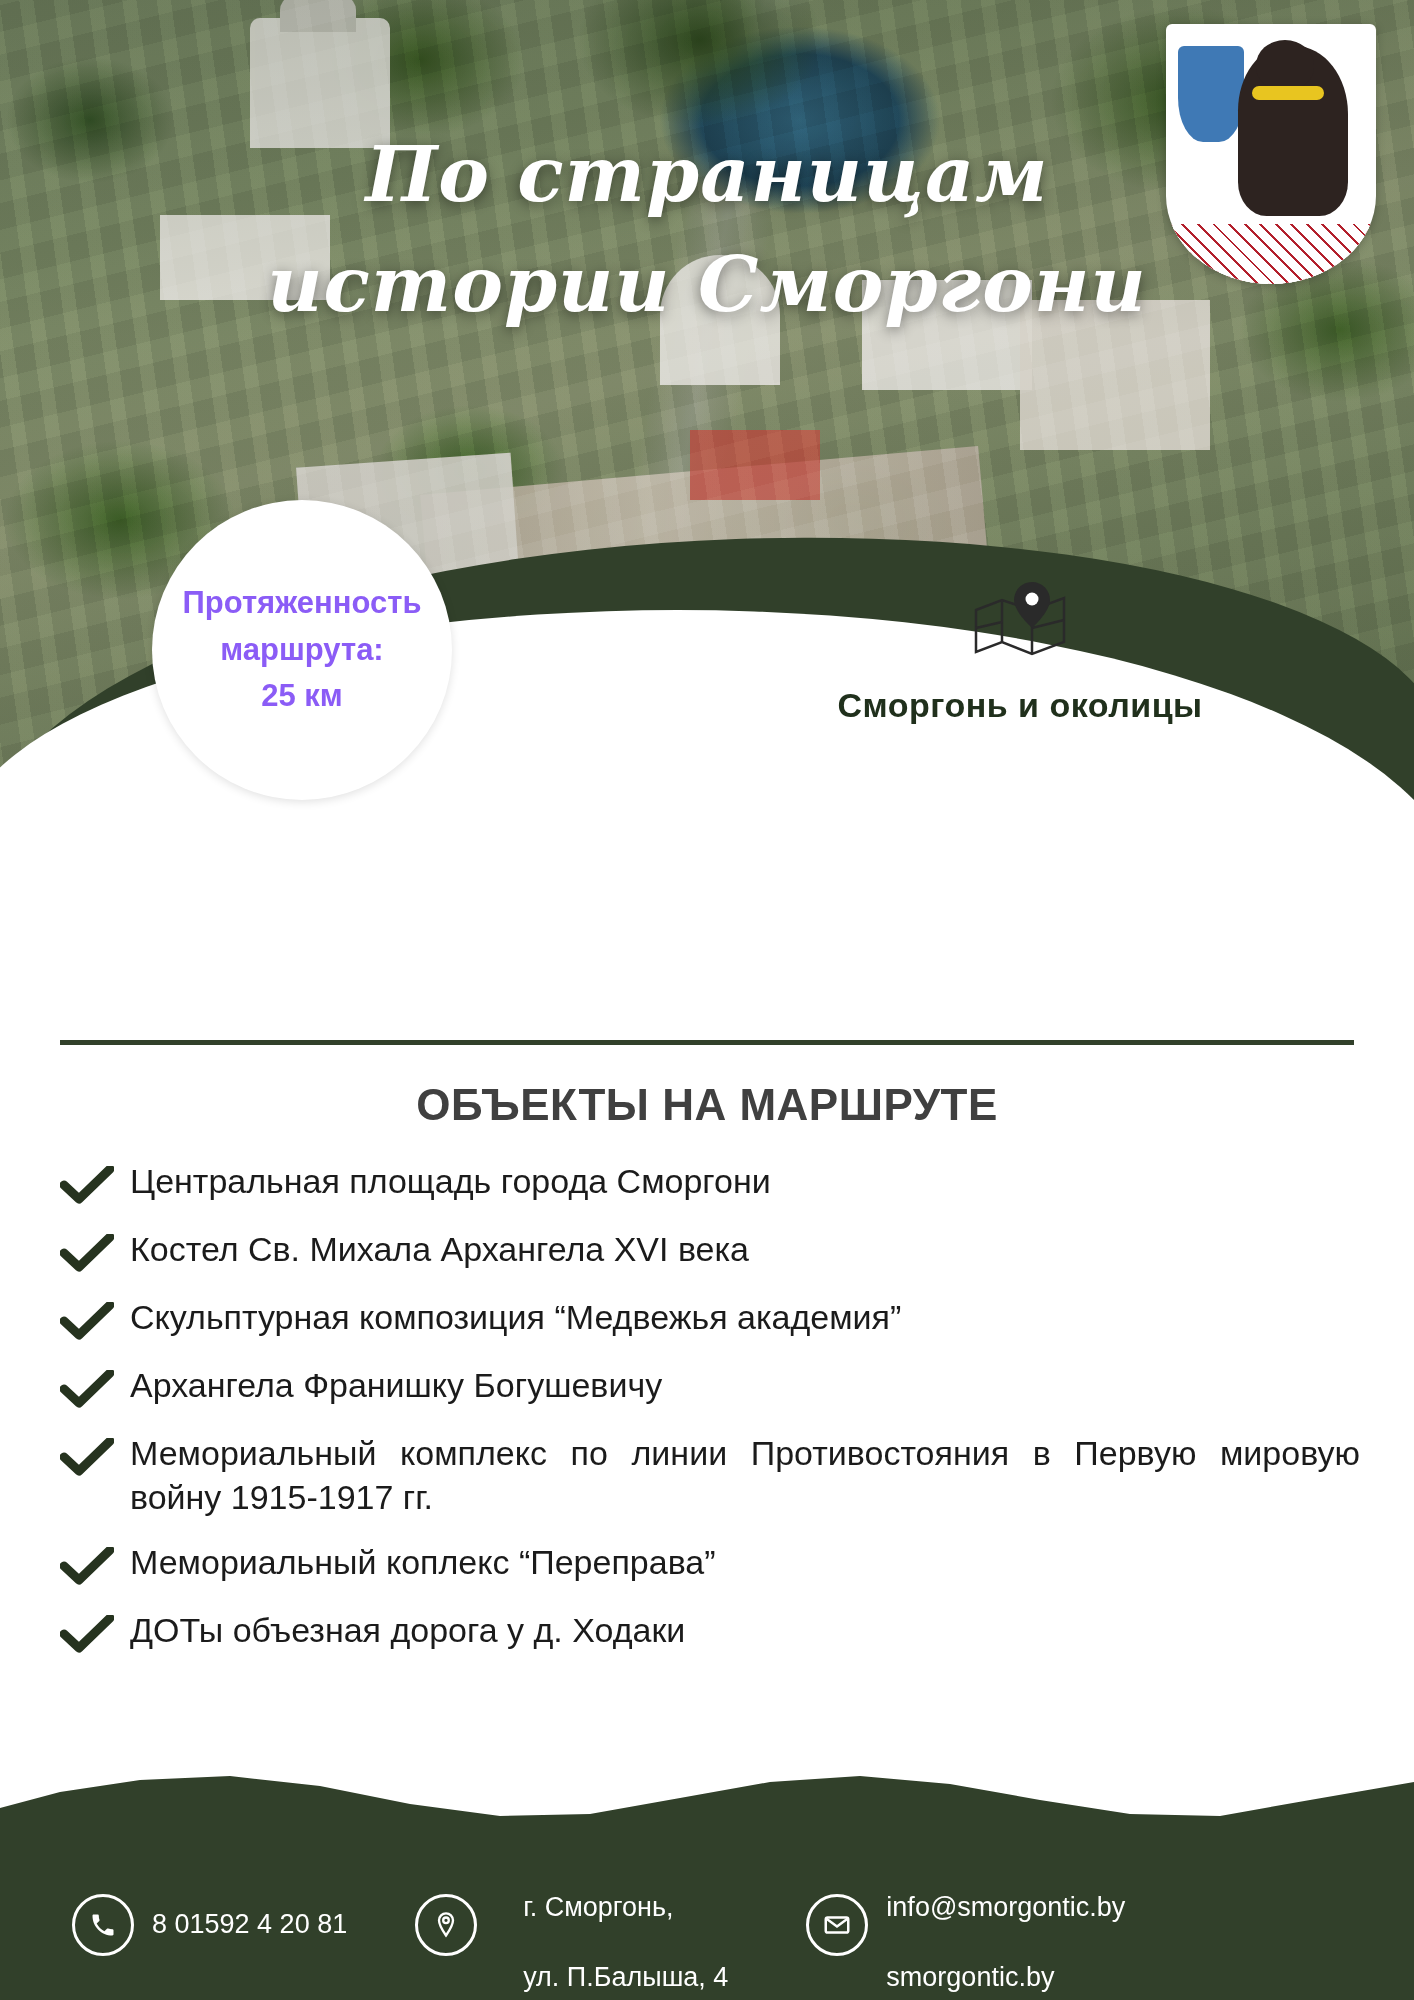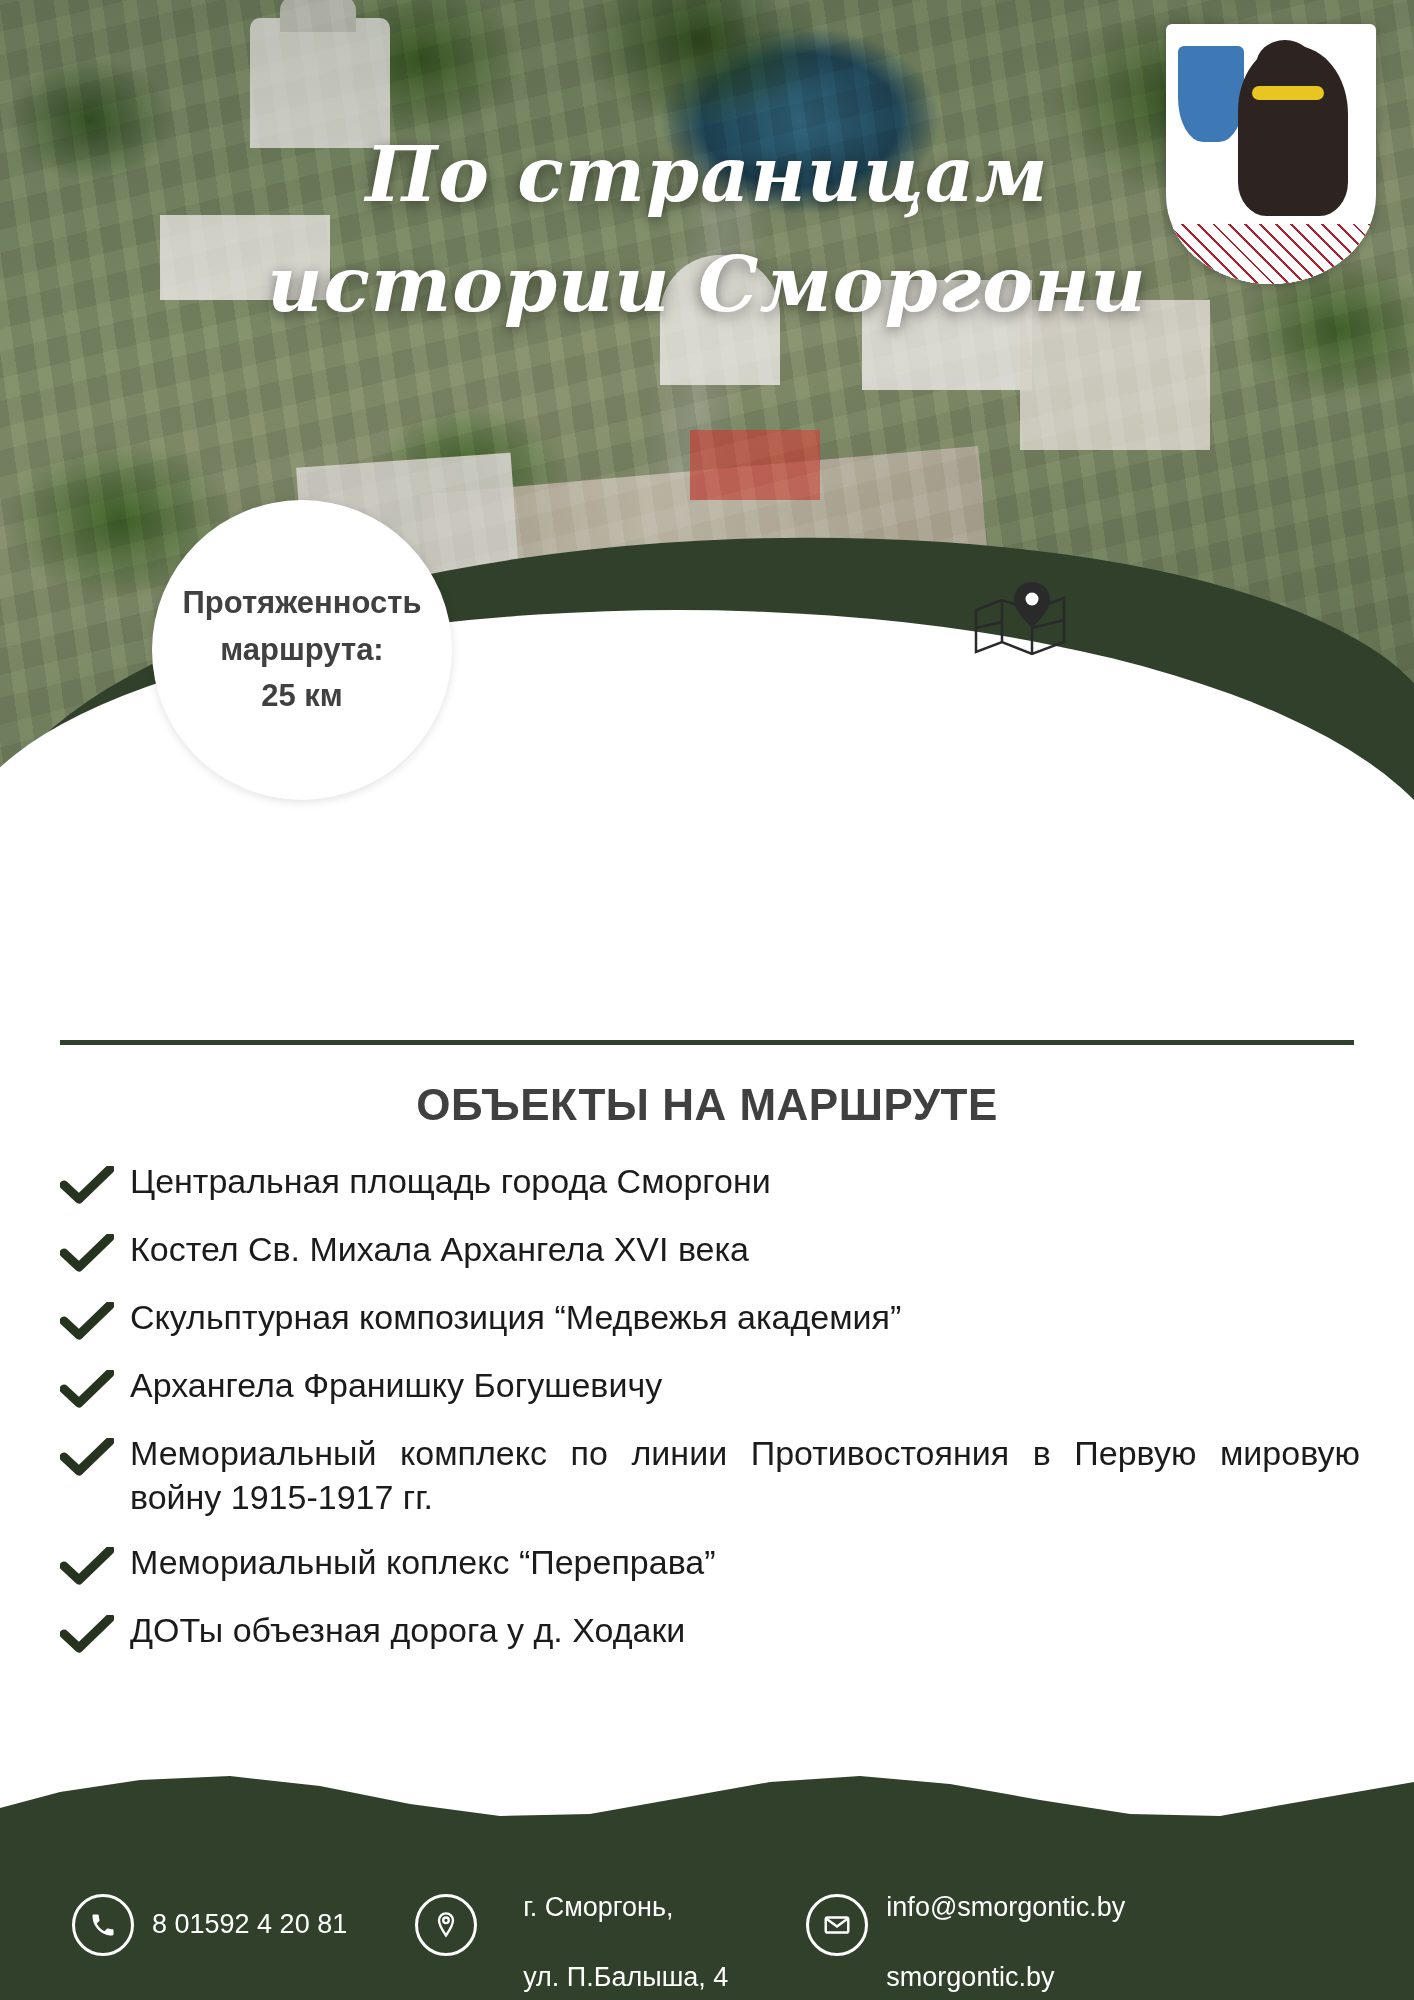--- a/index.html
+++ b/index.html
@@ -180,21 +180,21 @@
     align-items: center;
     justify-content: center;
     text-align: center;
     box-shadow: 0 2px 10px rgba(0,0,0,.12);
     z-index: 5;
   }
   .circle-badge-text {
     font-weight: 700;
     font-size: 31px;
     line-height: 1.5;
-    color: #404040;
+    color: #8b5cf6;
     padding: 0 18px;
   }
   .circle-badge-text .km { display:block; }
 
   .region {
     position: absolute;
     left: 700px; top: 580px;
     width: 640px;
     text-align: center;
     z-index: 5;
@@ -345,20 +345,21 @@
     <svg width="100" height="86" viewBox="0 0 100 86">
       <g fill="none" stroke="#2a2a2a" stroke-width="2.5">
         <path d="M6 30 L32 20 L62 30 L94 18 L94 62 L62 74 L32 62 L6 72 Z"></path>
         <path d="M32 20 L32 62 M62 30 L62 74"></path>
         <path d="M6 48 L32 42 M62 48 L94 40"></path>
       </g>
       <path d="M62 2 C52 2 44 10 44 20 C44 32 62 48 62 48 C62 48 80 32 80 20 C80 10 72 2 62 2 Z" fill="#2a2a2a"></path>
       <circle cx="62" cy="19" r="6.5" fill="#ffffff"></circle>
     </svg>
   </span>
+  <div class="region-label">Сморгонь и околицы</div>
 </div>
 
 <div class="divider"></div>
 
 <div class="section-title">ОБЪЕКТЫ НА МАРШРУТЕ</div>
 
 <div class="list">
 
   <div class="list-item">
     <span class="check">

